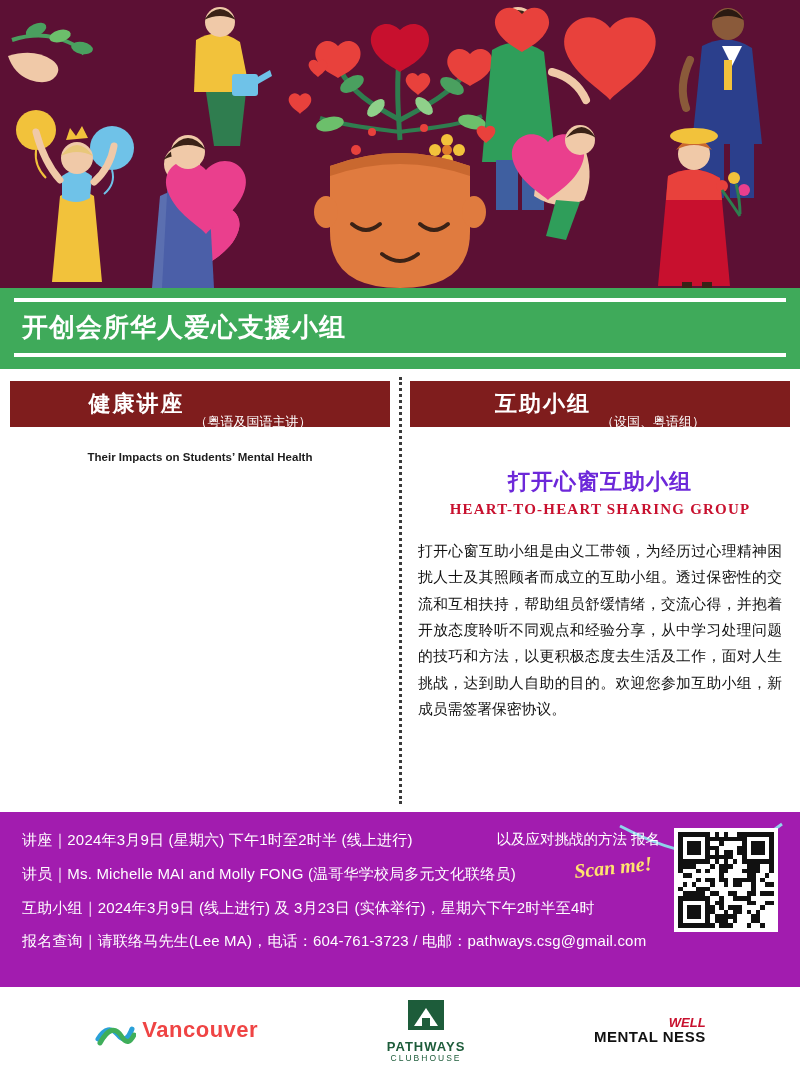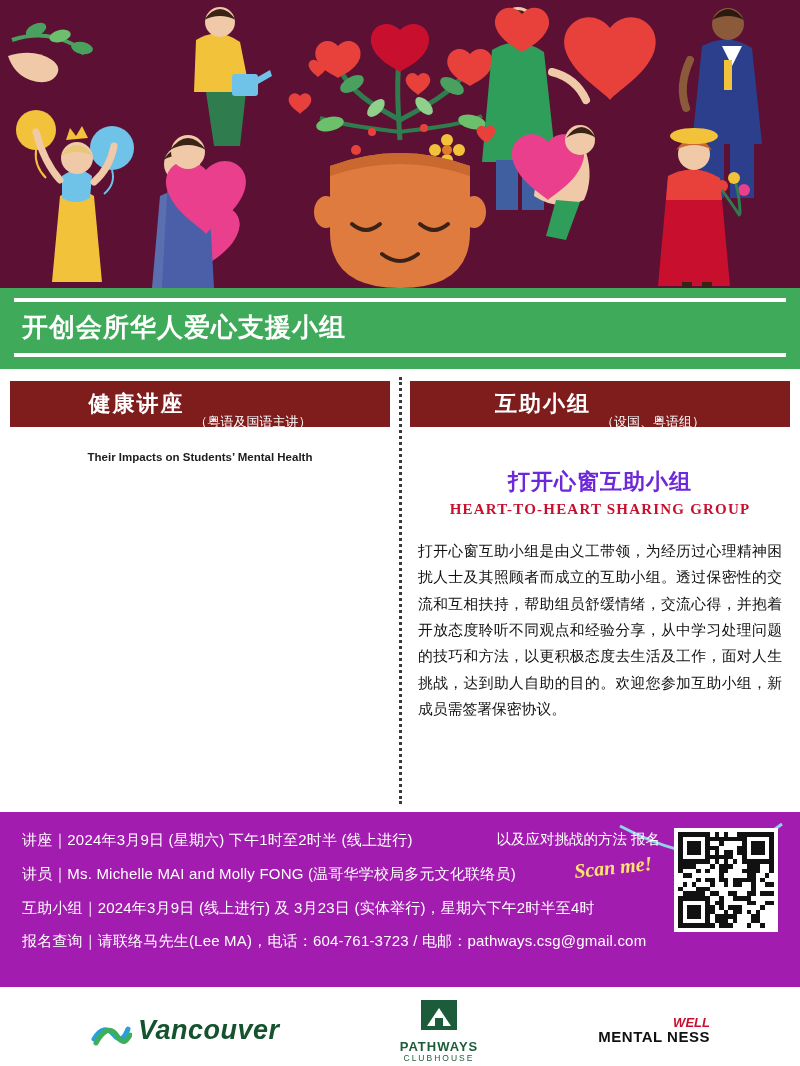--- a/index.html
+++ b/index.html
@@ -126,21 +126,21 @@
   .arrow-svg { position:absolute; right: 14px; top: 6px; }
 
   
   .footer {
     width: 800px; height: 86px; background:#fff;
     display:flex; align-items:center; justify-content: space-around;
     padding: 0 30px;
   }
   .logo { display:flex; align-items:center; }
   .vch-text { line-height: 1.05; }
-  .vch-v { color:#14532d; font-size: 27px; font-weight: bold; letter-spacing:.5px;font-style:italic;}
+  .vch-v { color:#ef4444; font-size: 22px; font-weight: bold; letter-spacing:.5px;}
   .vch-c { color:#1b3a6b; font-size: 26px; font-weight: bold; letter-spacing:.5px;}
   .pw-text { text-align:center; line-height:1.1; }
   .pw-1 { color:#1d5c3a; font-size: 13px; font-weight:bold; letter-spacing: 1px;}
   .pw-2 { color:#1d5c3a; font-size: 8.5px; letter-spacing: 2px;}
   .mw-text { line-height: 1.0; }
   .mw-well { color:#c8102e; font-size: 13px; font-weight:bold; font-style:italic; text-align:right; }
   .mw-main { color:#111; font-size: 15px; font-weight:bold; letter-spacing:.5px; }
 </style>
 </head>
 <body>

